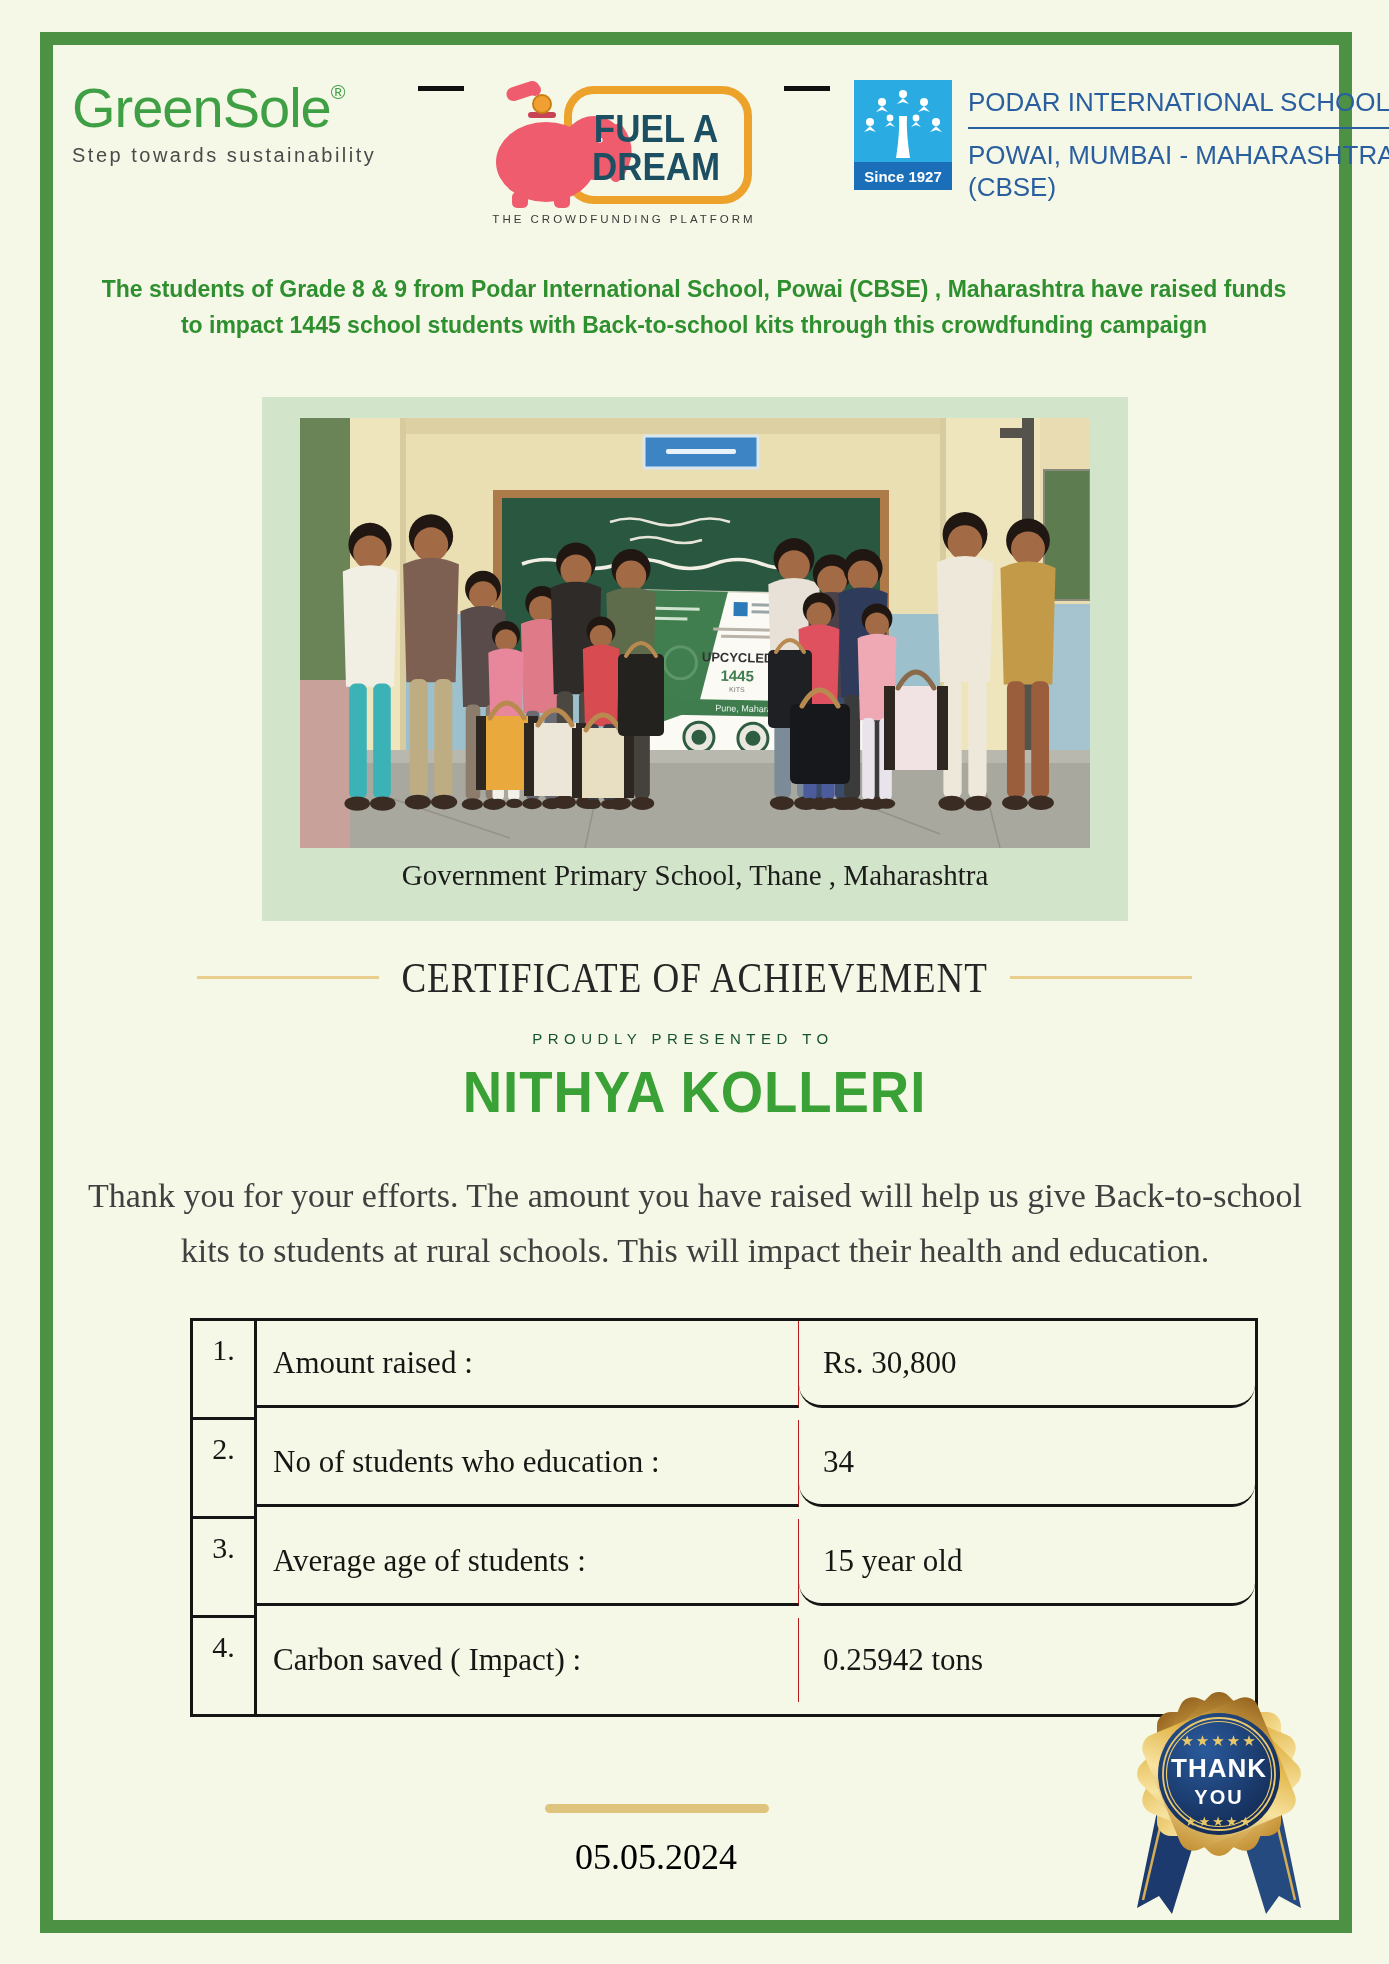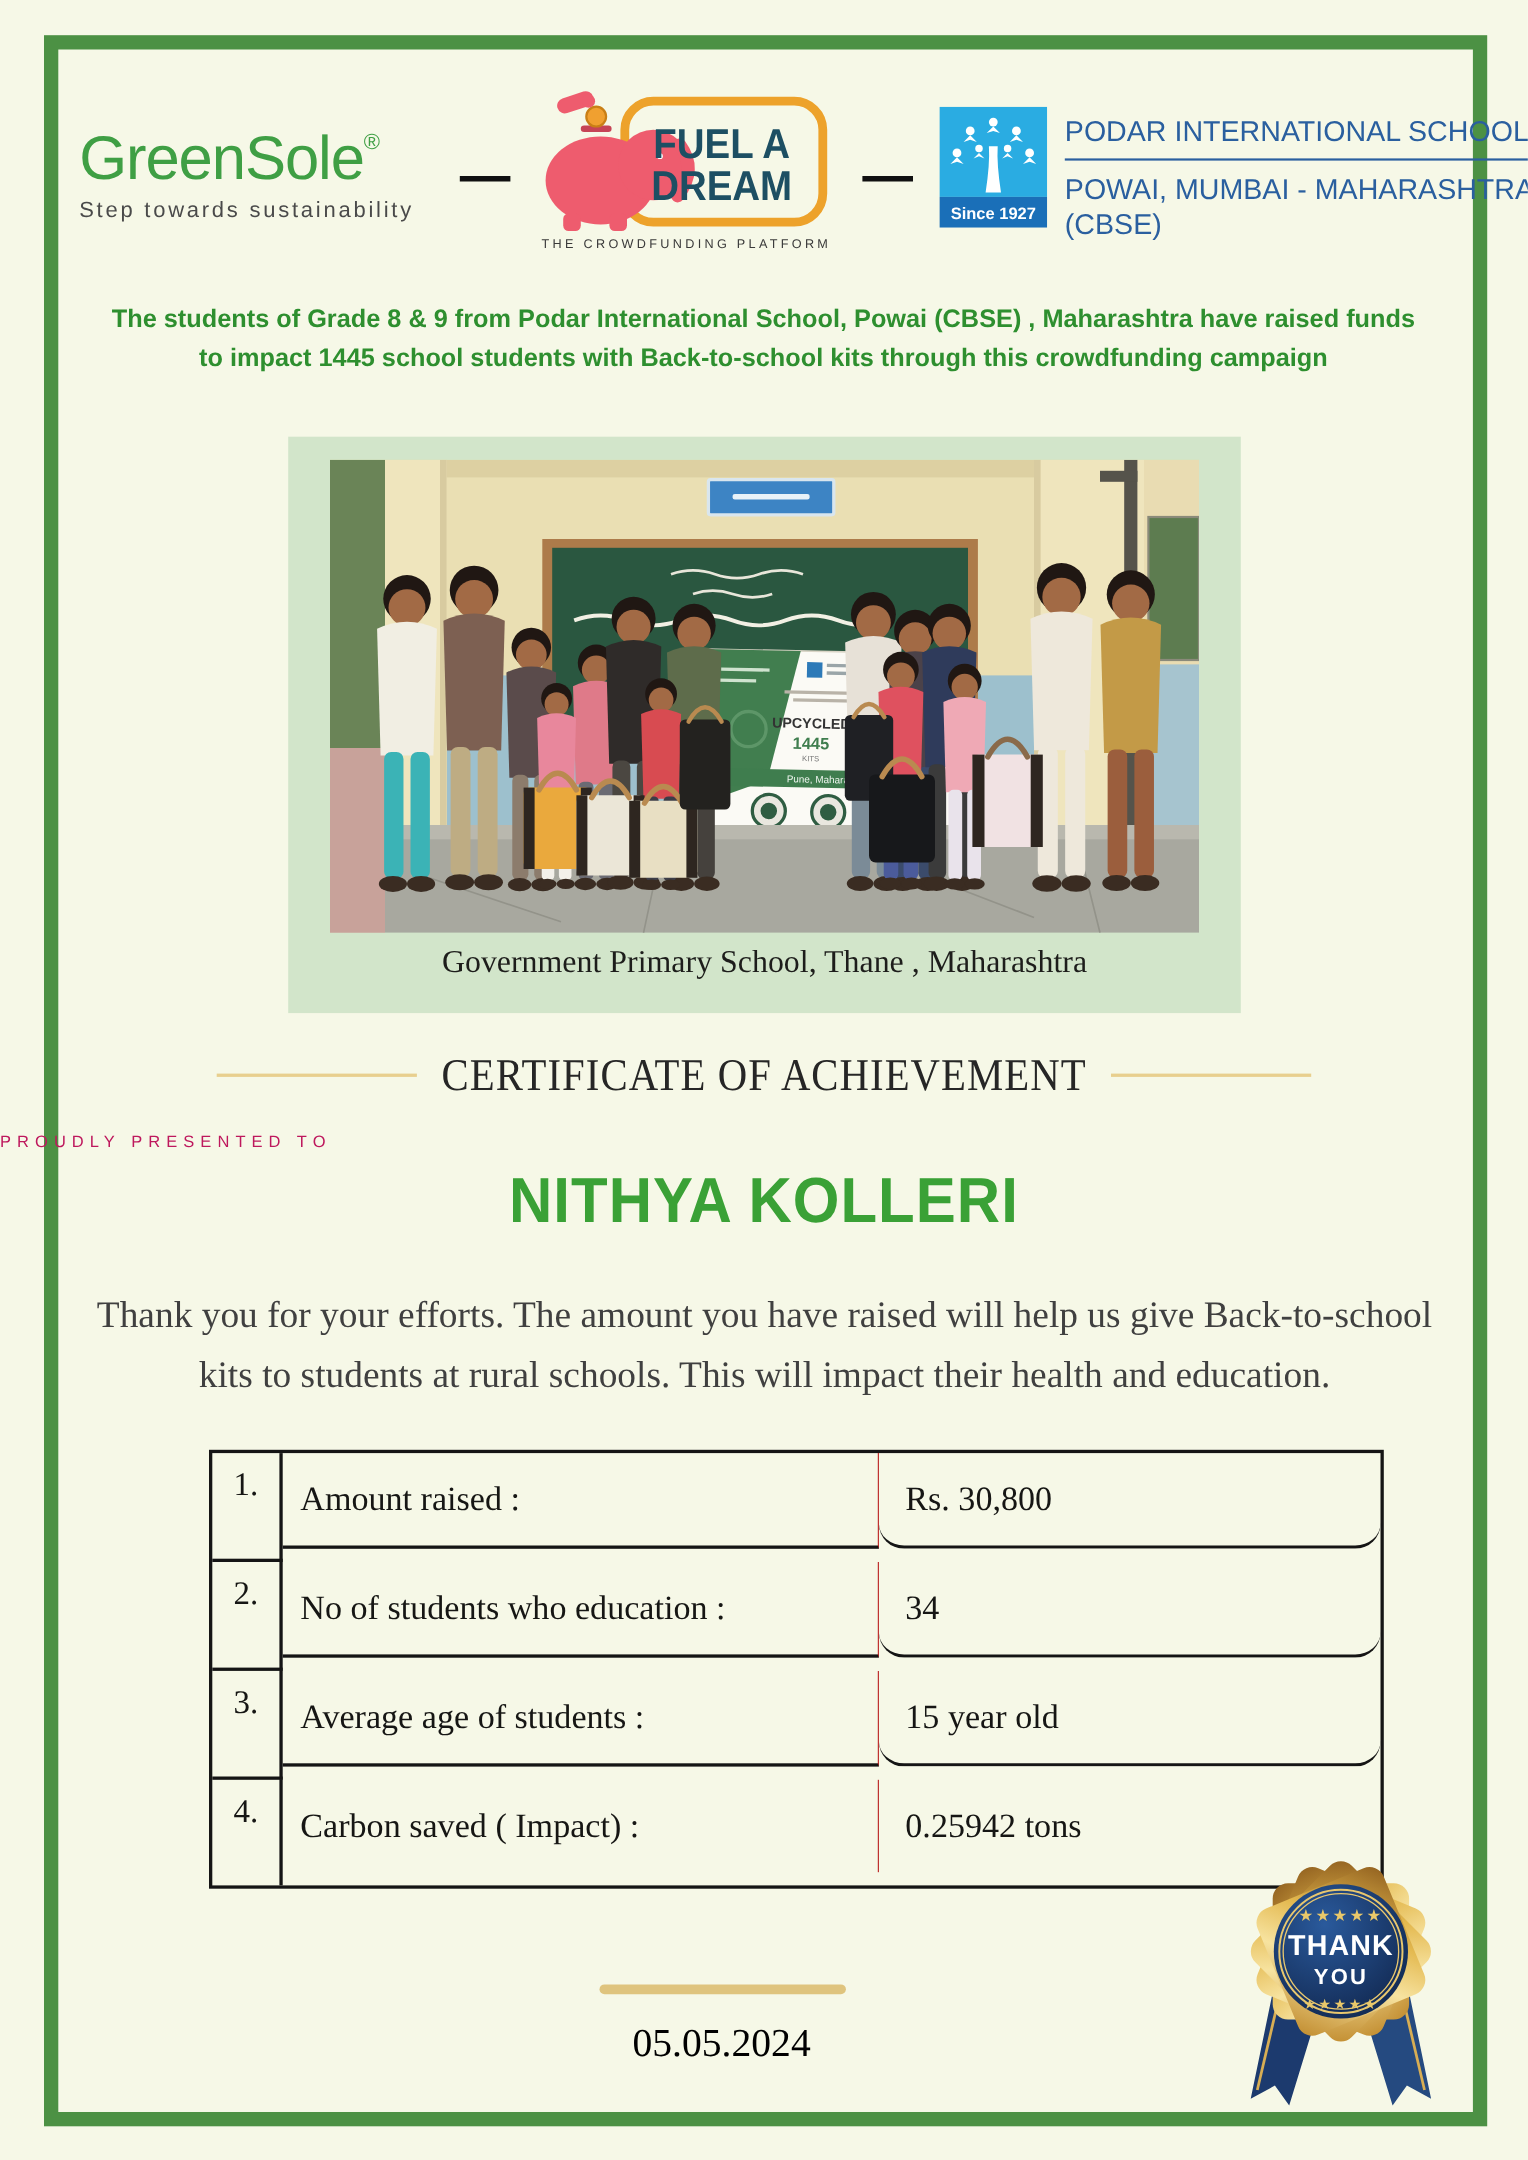--- a/index.html
+++ b/index.html
@@ -2,21 +2,21 @@
 <html><head>
 <meta charset="utf-8">
 <style>
   html,body{margin:0;padding:0;}
   body{font-family:"Liberation Serif",serif;}
   .page{position:relative;width:1389px;height:1964px;background:#f6f8e7;overflow:hidden;}
   .frame{position:absolute;left:40px;top:32px;right:37px;bottom:31px;border:13px solid #4c9144;pointer-events:none;}
   .abs{position:absolute;}
 
   
-  .header{top:80px;left:72px;width:1250px;height:158px;display:flex;align-items:center;gap:24px;}
+  .header{top:80px;left:72px;width:1250px;height:158px;display:flex;align-items:flex-start;gap:24px;}
   .gs-block{width:322px;flex:none;}
   .gs-word{font-family:"Liberation Sans",sans-serif;font-size:56px;color:#3f9f44;letter-spacing:-1px;line-height:1;}
   .gs-reg{font-size:20px;vertical-align:28px;}
   .gs-tag{font-family:"Liberation Sans",sans-serif;font-size:20px;color:#4a4a4a;letter-spacing:2.5px;margin-top:8px;}
   .logo-dash{width:46px;height:5px;background:#101010;flex:none;margin-top:6px;}
   .podar{display:flex;gap:16px;align-items:flex-start;flex:none;}
   .podar-text{font-family:"Liberation Sans",sans-serif;color:#2a5f9f;font-size:26px;line-height:1.25;padding-top:6px;}
   .podar-rule{height:2px;background:#2a5f9f;margin:8px 0 10px 0;width:428px;}
 
   
@@ -25,22 +25,22 @@
 
   
   .photo-card{top:397px;left:262px;width:866px;height:524px;background:#d2e5ca;}
   .photo-card svg{display:block;margin:21px auto 0 auto;}
   .caption{margin-top:11px;text-align:center;font-size:29px;color:#1d1d1b;}
 
   
   .cert-heading{top:955px;left:0;width:1389px;display:flex;align-items:center;justify-content:center;gap:7px;}
   .gold-line{width:182px;height:3px;background:#e8cf8e;flex:none;}
   .cert-title{font-size:39px;color:#262626;letter-spacing:1px;transform:scale(0.95,1.06);white-space:nowrap;}
-  .presented{top:1030px;left:0;width:1366px;text-align:left;font-family:"Liberation Sans",sans-serif;
-             font-size:15px;letter-spacing:5.5px;color:#be185d;}
+  .presented{top:1030px;left:0;width:1366px;text-align:center;font-family:"Liberation Sans",sans-serif;
+             font-size:15px;letter-spacing:5.5px;color:#14532d;}
   .recipient{top:1058px;left:0;width:1389px;text-align:center;font-family:"Liberation Sans",sans-serif;
              font-weight:bold;font-size:58px;color:#3aa136;letter-spacing:1px;transform:scaleX(0.94);}
   .message{top:1168px;left:60px;width:1270px;text-align:center;font-size:34px;line-height:1.62;color:#404040;}
 
   
   .impact-table{top:1318px;left:190px;width:1062px;border:3px solid #151515;display:grid;
                 grid-template-columns:64px 542px 1fr;background:transparent;}
   .impact-table .cell{border-bottom:3px solid #151515;display:flex;align-items:center;font-size:31px;color:#161614;height:84px;}
   .impact-table .num{justify-content:center;align-items:flex-start;padding-top:12px;border-right:3px solid #151515;font-size:30px;}
   .impact-table .label{padding-left:16px;border-right:1px solid #b91c1c;}

